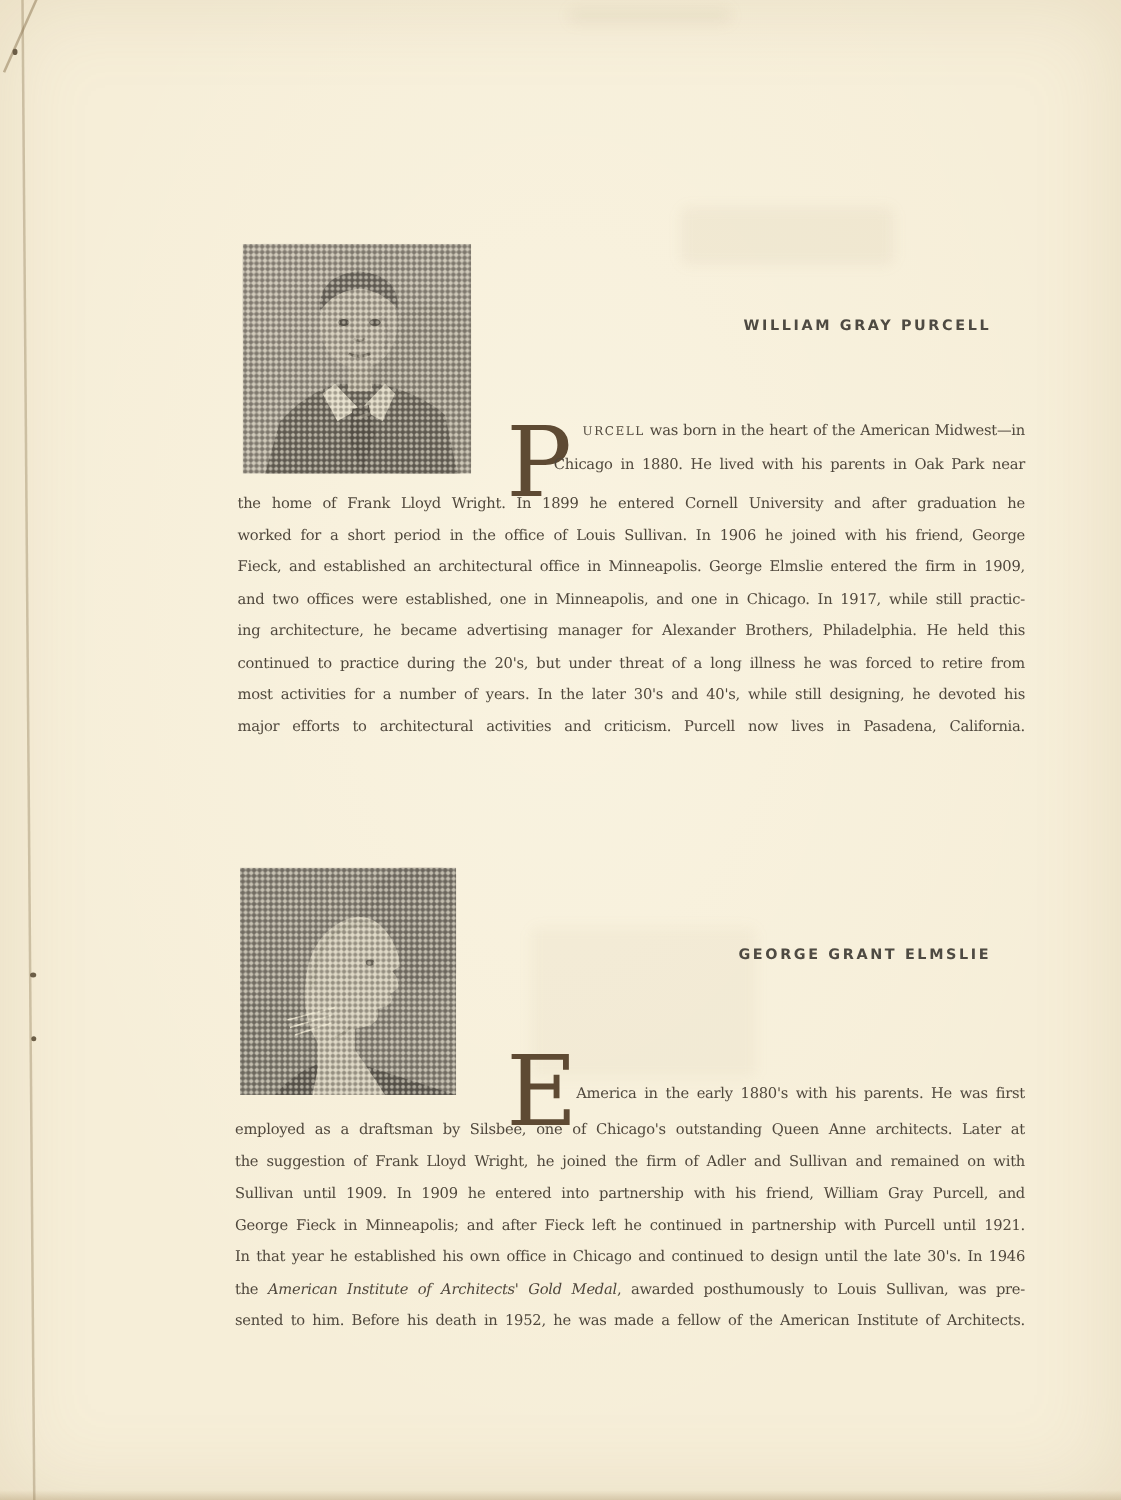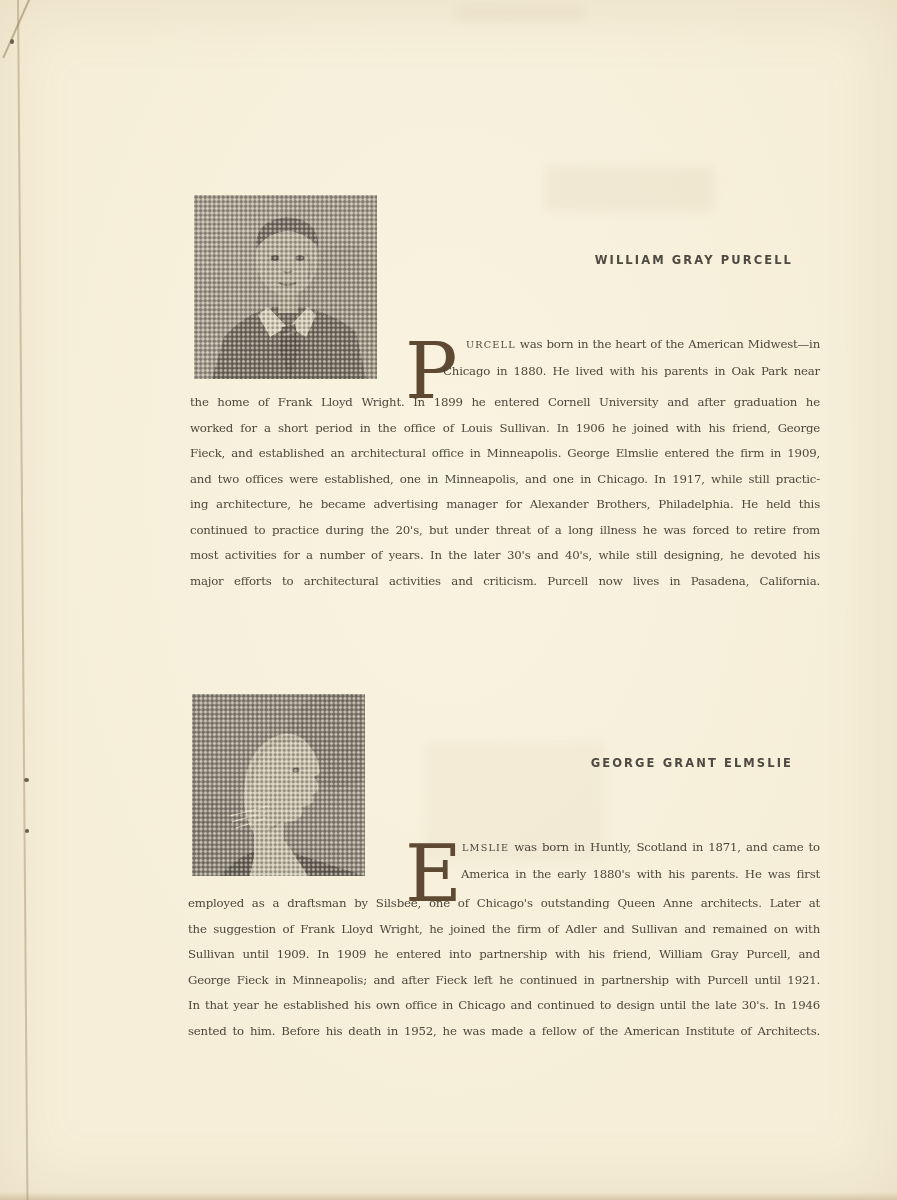--- a/index.html
+++ b/index.html
@@ -144,27 +144,27 @@
       </svg>
       <div class="halftone"></div>
     </div>
 
     <h2 class="heading heading-2">GEORGE GRANT ELMSLIE</h2>
 
     <div class="intro intro-2">
       <div class="dropcap">
           <span>E</span>
         </div>
-      <div class="tline il1" style="font-size: 11.75px;"><span class="lead">LMSLIE</span><span> was born in Huntly, Scotland in 1871, and came to</span></div>
       <div class="tline il2" style="font-size: 11.75px;">America in the early 1880's with his parents. He was first</div>
     </div>
 
     <div class="body body-2">
       <div class="tline" style="font-size: 11.75px;">employed as a draftsman by Silsbee, one of Chicago's outstanding Queen Anne architects. Later at</div>
       <div class="tline" style="font-size: 11.75px;">the suggestion of Frank Lloyd Wright, he joined the firm of Adler and Sullivan and remained on with</div>
       <div class="tline" style="font-size: 11.75px;">Sullivan until 1909. In 1909 he entered into partnership with his friend, William Gray Purcell, and</div>
       <div class="tline" style="font-size: 11.75px;">George Fieck in Minneapolis; and after Fieck left he continued in partnership with Purcell until 1921.</div>
       <div class="tline" style="font-size: 11.75px;">In that year he established his own office in Chicago and continued to design until the late 30's. In 1946</div>
+      <div class="tline" style="font-size: 11.75px;"><span>the </span><i>American Institute of Architects' Gold Medal</i><span>, awarded posthumously to Louis Sullivan, was pre-</span></div>
       <div class="tline" style="font-size: 11.75px;">sented to him. Before his death in 1952, he was made a fellow of the American Institute of Architects.</div>
     </div>
   </section>
 
 </div>
 
 </body></html>

